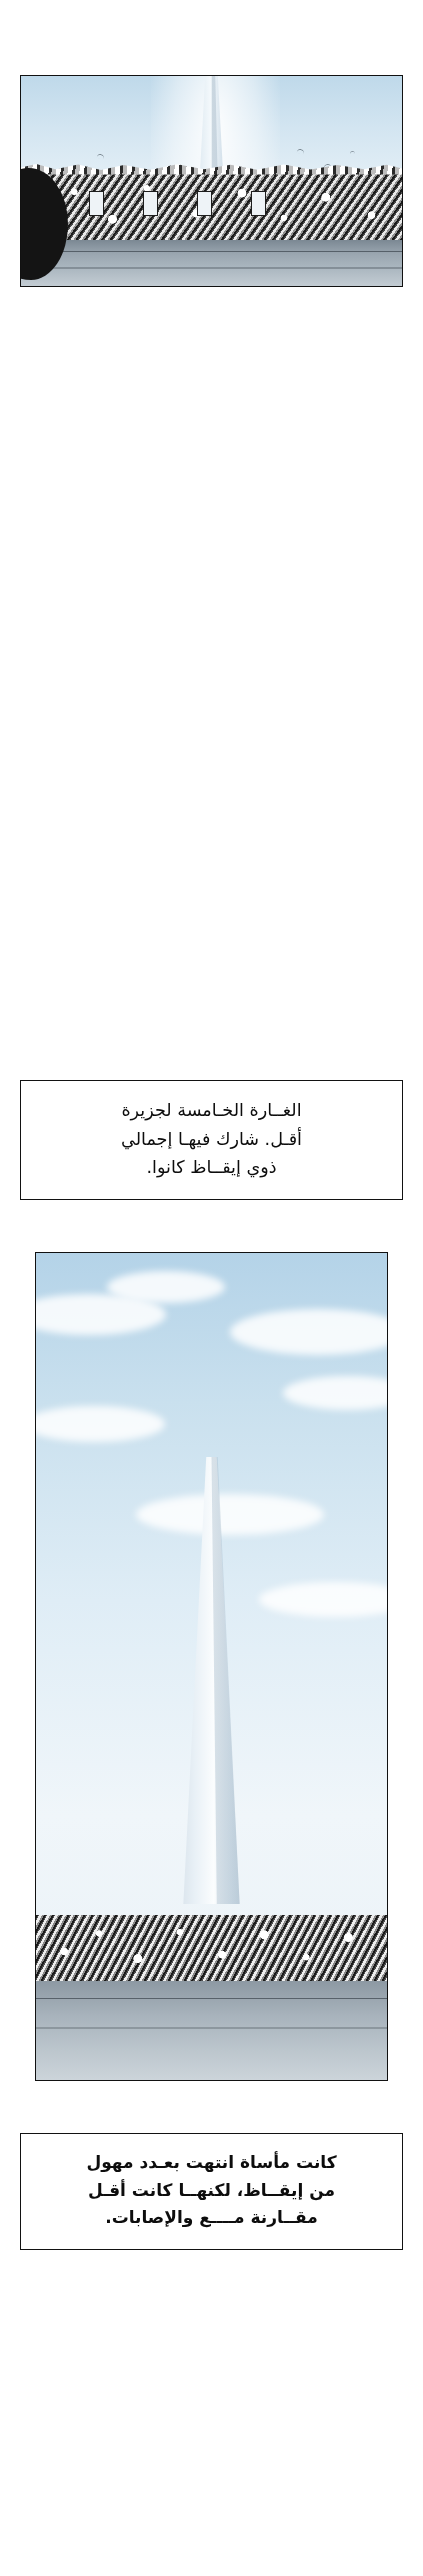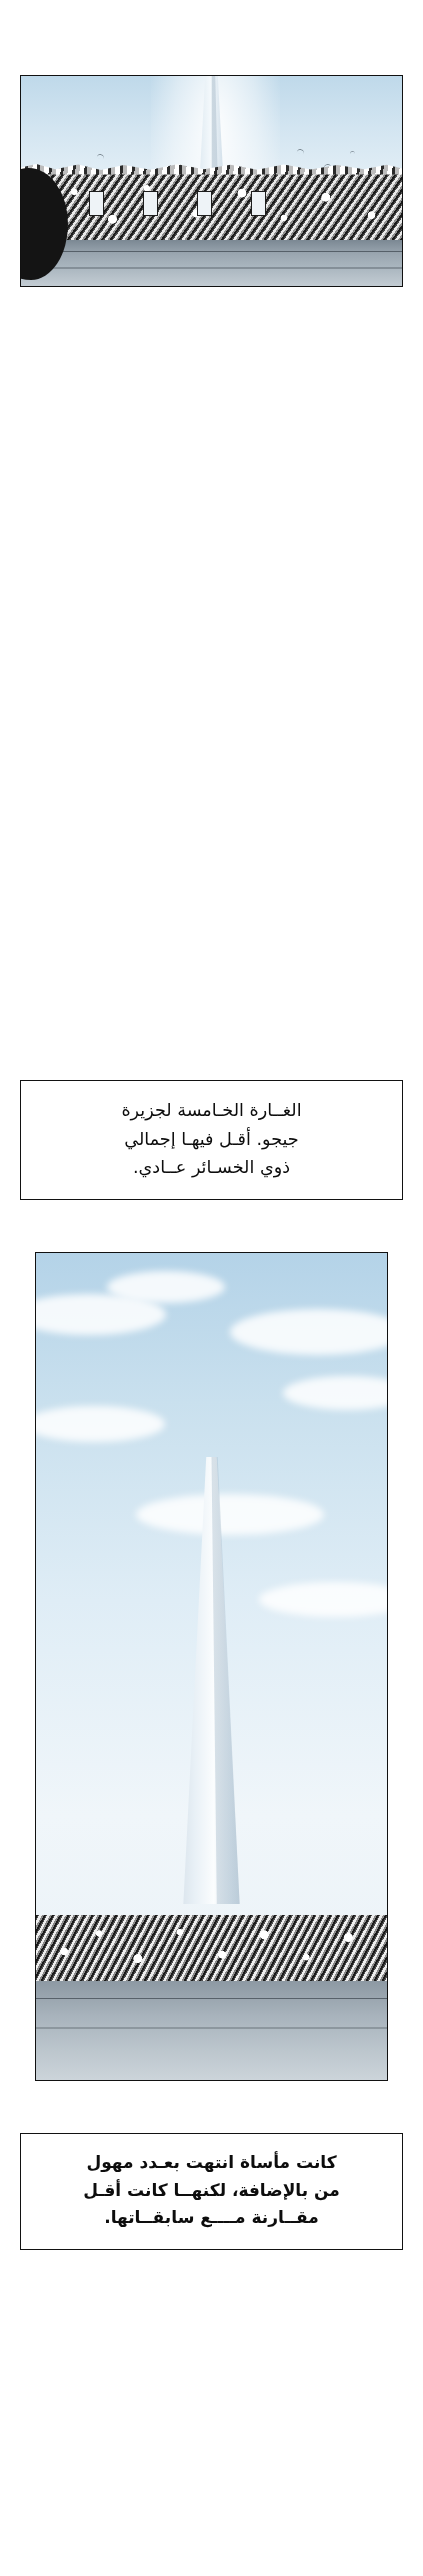--- a/index.html
+++ b/index.html
@@ -314,22 +314,22 @@
     <div class="ground">
       <div class="ground-line" style="top:10.6px;"></div>
       <div class="ground-line" style="top:27px; opacity:.35;"></div>
     </div>
 
     <div class="dark-blob"></div>
   </div>
 
   <div class="caption" id="caption-1">
     <p>الغــارة الخـامسة لجزيرة</p>
-    <p>جيجو. أقـل فيهـا إجمالي</p>
-    <p>ذوي الخسـائر عــادي.</p>
+    <p>أقـل. شارك فيهـا إجمالي</p>
+    <p>ذوي إيقــاظ كانوا.</p>
   </div>
 
   <div class="panel" id="panel-2">
     <div class="sky2"></div>
 
     <div class="cloud" style="left:-23.5px; top:41px;  width:153px; height:41px;"></div>
     <div class="cloud" style="left:71px; top:17.6px;  width:118px; height:32px;"></div>
     <div class="cloud" style="left:194px; top:56px;  width:176px; height:46px;"></div>
     <div class="cloud" style="left:247px; top:123px; width:129px; height:34px;"></div>
     <div class="cloud" style="left:-11.8px; top:153px; width:141px; height:36px;"></div>
@@ -358,18 +358,18 @@
 
     <div class="ground2">
       <div class="ground-line" style="top:16.5px;"></div>
       <div class="ground-line" style="top:46px; opacity:.3;"></div>
     </div>
   </div>
 
 
   <div class="caption" id="caption-3">
     <p>كانت مأساة انتهت بعـدد مهول</p>
-    <p>من بالإضافة، لكنهــا كانت أقـل</p>
-    <p>مقــارنة مــــع سابقــاتها.</p>
+    <p>من إيقــاظ، لكنهــا كانت أقـل</p>
+    <p>مقــارنة مــــع والإصابات.</p>
   </div>
 
 </div>
 
 
 </body></html>

